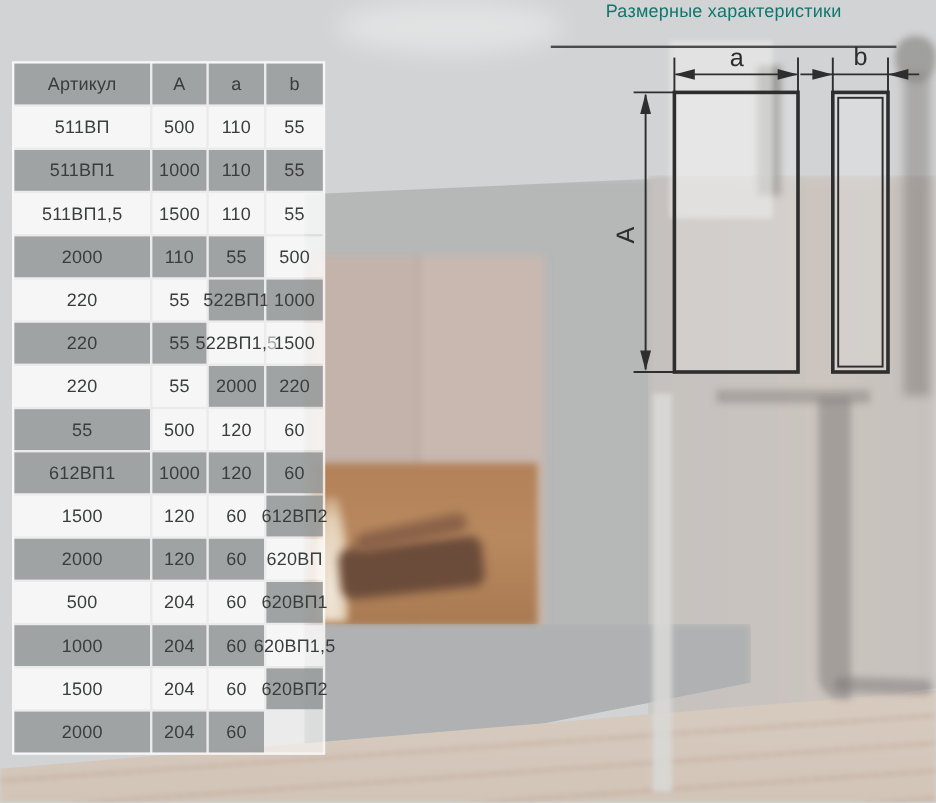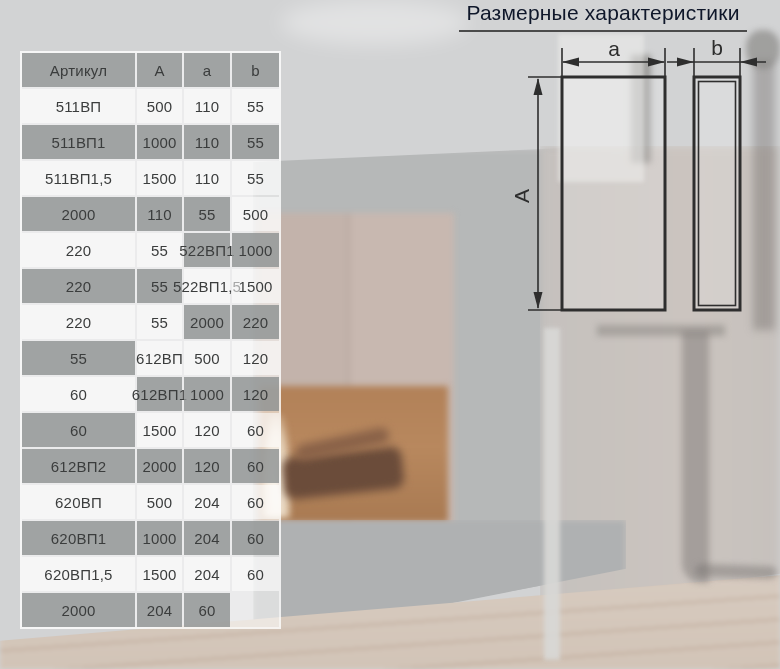--- a/index.html
+++ b/index.html
@@ -38,33 +38,33 @@
     border-bottom-left-radius:20px;filter:blur(3px);}
   .bg-foot{left:695px;top:565px;width:82px;height:13px;background:rgba(118,114,110,.45);
     border-radius:7px;transform:rotate(2deg);filter:blur(3px);}
   .bg-sil-left{left:631px;top:55px;width:20px;height:108px;background:rgba(100,97,94,.5);filter:blur(3px);}
   .bg-sil-right{left:753px;top:62px;width:22px;height:268px;background:rgba(105,100,96,.38);filter:blur(4px);}
   .bg-sil-blob{left:746px;top:30px;width:34px;height:38px;background:rgba(100,97,94,.45);border-radius:45%;filter:blur(3px);}
   .bg-panel{left:558px;top:34px;width:86px;height:148px;background:rgba(242,242,240,.5);filter:blur(2px);}
 
   
   .title-wrap{position:absolute;left:459px;top:1px;width:288px;z-index:3;text-align:center;}
-  .title{font-size:21px;color:#0f172a;letter-spacing:.2px;padding-bottom:5px;}
+  .title{font-size:15px;color:#0f766e;letter-spacing:.2px;padding-bottom:20px;}
   .title-underline{height:2px;background:#4b4b4b;}
 
   
   .diagram-svg{position:absolute;left:0;top:0;z-index:3;}
   .dim-label{position:absolute;z-index:4;font-size:21px;font-weight:500;color:#2d2d2d;
     width:26px;text-align:center;line-height:26px;}
   .lbl-a{left:601px;top:36px;}
   .lbl-b{left:704px;top:35px;}
   .lbl-A{left:509px;top:183px;transform:rotate(-90deg);}
 
   
-  .spec-table{position:absolute;left:20px;top:51px;z-index:5;display:grid;
+  .spec-table{position:absolute;left:10px;top:51px;z-index:5;display:grid;
     grid-template-columns:113px 45px 46px 47px;grid-auto-rows:34px;gap:2px;
     background:rgba(255,255,255,.55);border:2px solid rgba(255,255,255,.55);}
   .cell{display:flex;align-items:center;justify-content:center;
     font-size:15px;color:#3b3d3d;letter-spacing:.2px;}
   .cell.gray{background:rgba(143,146,146,.82);}
   .cell.light{background:rgba(255,255,255,.55);text-align:right;}
   .cell.head{background:rgba(143,146,146,.82);color:#3a3c3c;}
 </style>
 </head>
 <body>
@@ -161,21 +161,20 @@
       <div class="cell gray">1000</div>
       <div class="cell gray">220</div>
       <div class="cell gray">55</div>
       <div class="cell light">522ВП1,5</div>
       <div class="cell light">1500</div>
       <div class="cell light">220</div>
       <div class="cell light">55</div>
       <div class="cell gray">2000</div>
       <div class="cell gray">220</div>
       <div class="cell gray">55</div>
-      <div class="cell light">612ВП</div>
       <div class="cell light">500</div>
       <div class="cell light">120</div>
       <div class="cell light">60</div>
       <div class="cell gray">612ВП1</div>
       <div class="cell gray">1000</div>
       <div class="cell gray">120</div>
       <div class="cell gray">60</div>
       <div class="cell light">1500</div>
       <div class="cell light">120</div>
       <div class="cell light">60</div>
@@ -188,18 +187,19 @@
       <div class="cell light">204</div>
       <div class="cell light">60</div>
       <div class="cell gray">620ВП1</div>
       <div class="cell gray">1000</div>
       <div class="cell gray">204</div>
       <div class="cell gray">60</div>
       <div class="cell light">620ВП1,5</div>
       <div class="cell light">1500</div>
       <div class="cell light">204</div>
       <div class="cell light">60</div>
+      <div class="cell gray">620ВП2</div>
       <div class="cell gray">2000</div>
       <div class="cell gray">204</div>
       <div class="cell gray">60</div>
     </div>
 
 </div>
 
 </body></html>

